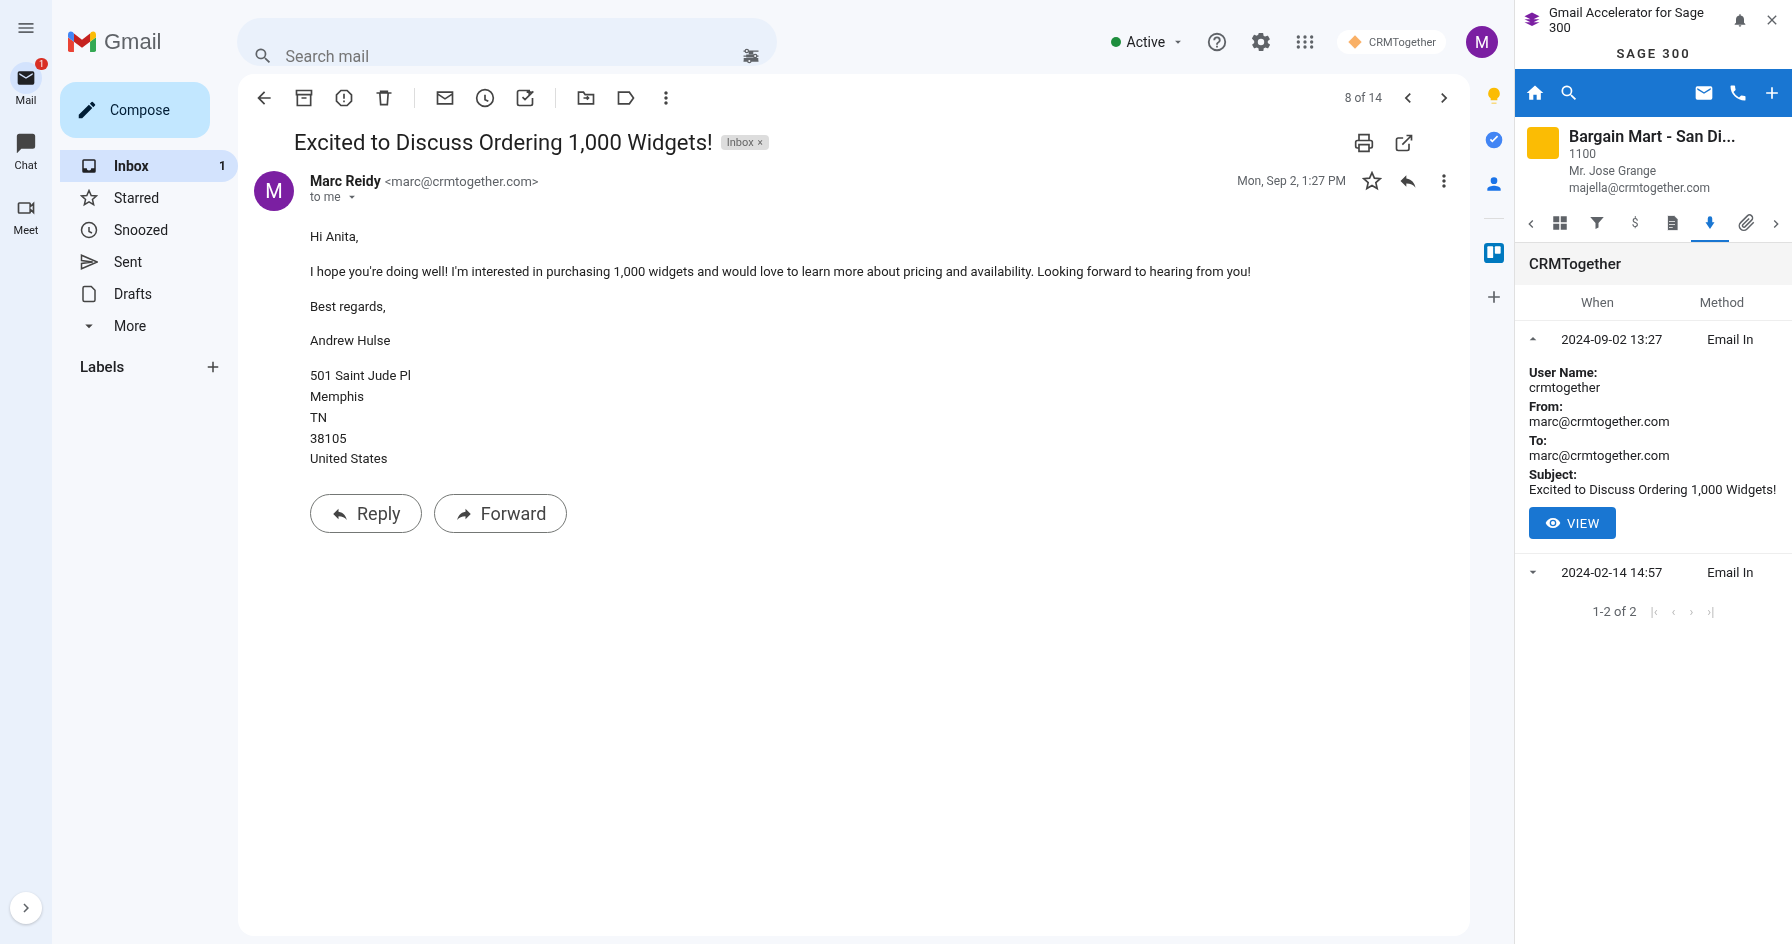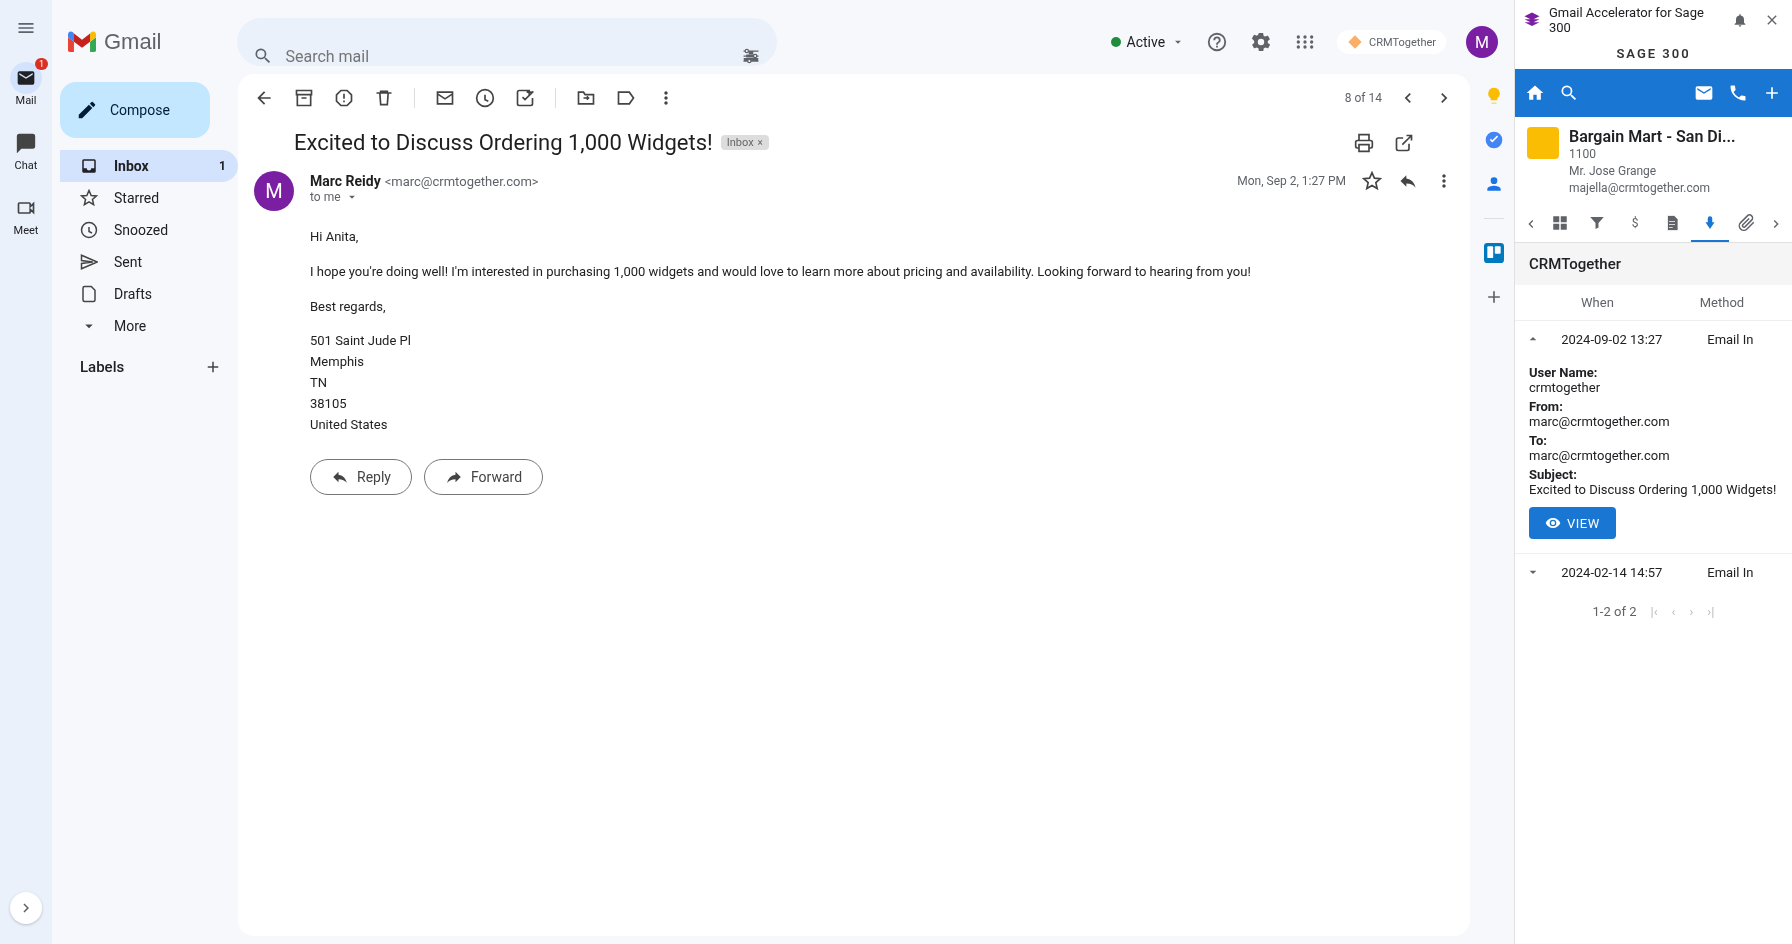--- a/index.html
+++ b/index.html
@@ -55,21 +55,21 @@
   .sender-row { display: flex; align-items: flex-start; padding: 8px 16px 8px 16px; gap: 16px; }
   .sender-avatar { width: 40px; height: 40px; border-radius: 50%; background: #7b1fa2; color: #fff; display: flex; align-items: center; justify-content: center; font-size: 20px; }
   .sender-info { flex: 1; }
   .sender-name { font-size: 14px; font-weight: 700; color: #1f1f1f; }
   .sender-email { font-size: 13px; color: #5f6368; font-weight: 400; }
   .to-me { font-size: 12px; color: #5f6368; display: flex; align-items: center; gap: 4px; }
   .msg-meta { display: flex; align-items: center; gap: 16px; font-size: 12px; color: #5f6368; }
   .email-body { padding: 8px 16px 8px 72px; font-size: 13px; color: #222; line-height: 1.6; }
   .email-body p { margin-bottom: 14px; }
   .reply-row { padding: 16px 16px 16px 72px; display: flex; gap: 12px; }
-  .pill-btn { border: 1px solid #747775; border-radius: 20px; padding: 8px 20px; font-size: 14px; color: #444; display: flex; align-items: center; gap: 8px; cursor: pointer; background: #fff; }
+  .pill-btn { border: 1px solid #747775; border-radius: 20px; padding: 8px 20px; font-size: 18px; color: #444; display: flex; align-items: center; gap: 8px; cursor: pointer; background: #fff; }
 
   
   .addons-rail { width: 40px; padding-top: 12px; display: flex; flex-direction: column; align-items: center; gap: 24px; }
   .addon-icon { width: 20px; height: 20px; cursor: pointer; }
 
   
   .side-panel { width: 278px; background: #fff; border-left: 1px solid #e0e0e0; display: flex; flex-direction: column; min-height: 0; }
   .sp-header { height: 40px; display: flex; align-items: center; gap: 8px; padding: 0 8px; }
   .sp-header-title { font-size: 13px; color: #202124; flex: 1; }
   .sp-header-btn { cursor: pointer; color: #5f6368; padding: 4px; }
@@ -366,20 +366,21 @@
           <svg width="20" height="20" viewBox="0 0 24 24">
               <path fill="#444" d="M12 8c1.1 0 2-.9 2-2s-.9-2-2-2-2 .9-2 2 .9 2 2 2zm0 2c-1.1 0-2 .9-2 2s.9 2 2 2 2-.9 2-2-.9-2-2-2zm0 6c-1.1 0-2 .9-2 2s.9 2 2 2 2-.9 2-2-.9-2-2-2z"></path>
             </svg>
         </div>
       </div>
 
       <div class="email-body">
         <p>Hi Anita,</p>
         <p>I hope you're doing well! I'm interested in purchasing 1,000 widgets and would love to learn more about pricing and availability. Looking forward to hearing from you!</p>
         <p>Best regards,</p>
+        <p>Andrew Hulse</p>
         <div>501 Saint Jude Pl</div>
         <div>Memphis</div>
         <div>TN</div>
         <div>38105</div>
         <div>United States</div>
       </div>
 
       <div class="reply-row">
         <div class="pill-btn">
           <svg width="18" height="18" viewBox="0 0 24 24">

